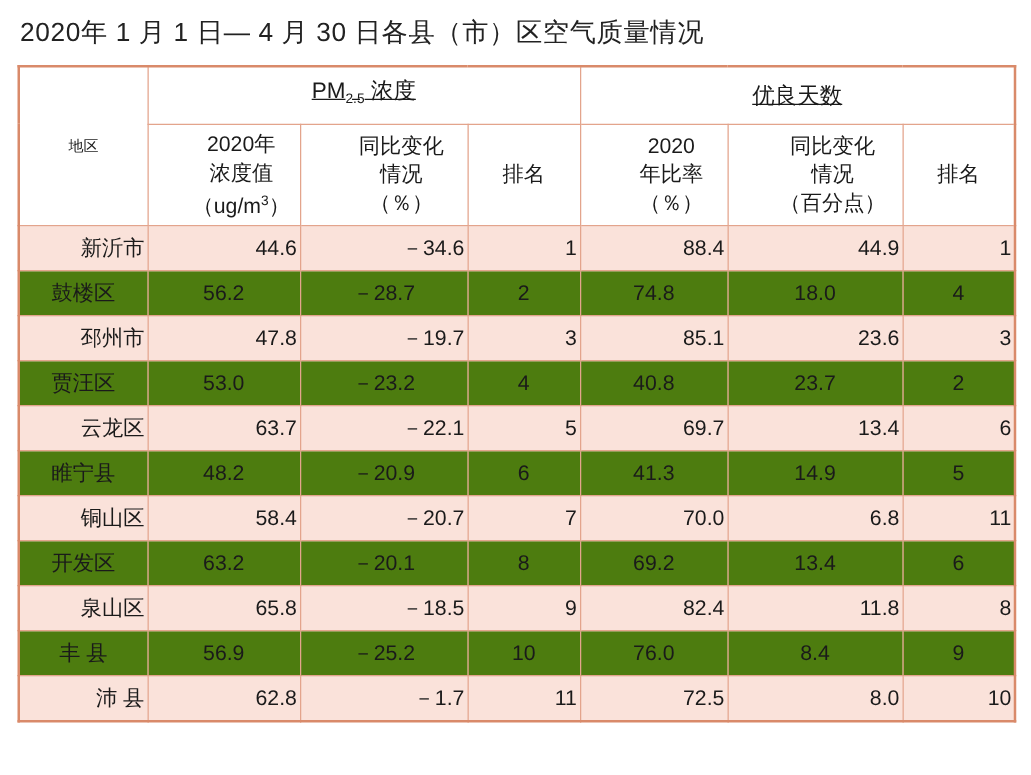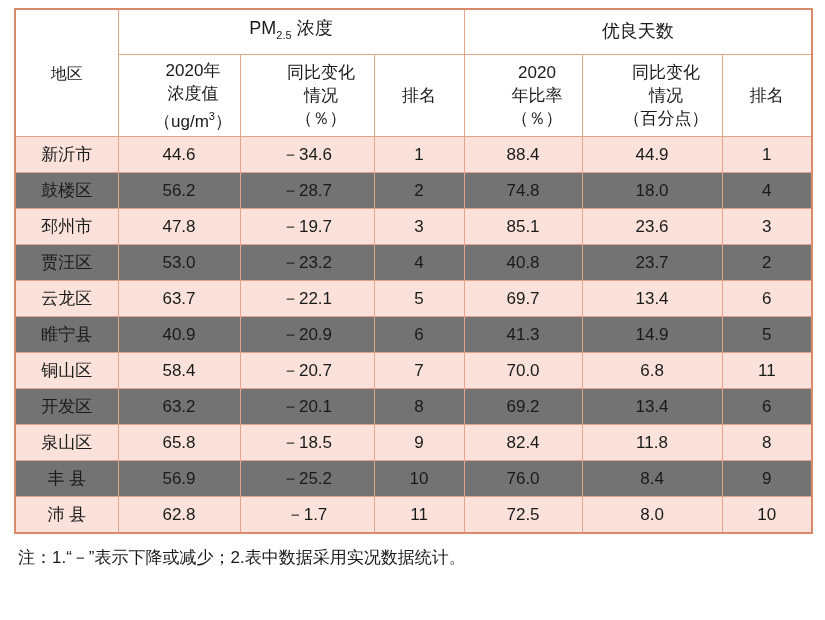--- a/index.html
+++ b/index.html
@@ -48,34 +48,36 @@
   }
   thead td {
     font-size: 17px;
     line-height: 23px;
     padding: 4px 2px;
     background: #ffffff;
   }
   thead td.grouphdr {
     font-size: 18px;
     padding: 7px 12px;
+    text-decoration: underline;
   }
   thead td.region {
-    font-size: 16px;
+    font-size: 12px;
   }
   tbody td {
     font-size: 17px;
     padding: 6px 2px;
     height: 22px;
   }
   tbody tr.odd td {
     background: #fae2da;
+    text-align: right;
   }
   tbody tr.even td {
-    background: #737373;
+    background: #4d7c0f;
   }
   tbody td.name {
     font-size: 17px;
   }
   .sub {
     font-size: 11px;
     vertical-align: sub;
   }
   .sup {
     font-size: 11px;
@@ -91,20 +93,21 @@
   .hdr-line {
     display: block;
     margin-left: 28px;
   }
 </style>
 </head>
 <body>
 
 <div class="page">
 
+  <div class="title">2020年 1 月 1 日— 4 月 30 日各县（市）区空气质量情况</div>
 
   <table class="aqi">
     <colgroup>
       <col style="width:103px">
       <col style="width:122px">
       <col style="width:134px">
       <col style="width:90px">
       <col style="width:118px">
       <col style="width:140px">
       <col style="width:90px">
@@ -183,21 +186,21 @@
         <td class="name">云龙区</td>
         <td>63.7</td>
         <td>－22.1</td>
         <td>5</td>
         <td>69.7</td>
         <td>13.4</td>
         <td>6</td>
       </tr>
       <tr class="even">
         <td class="name">睢宁县</td>
-        <td>40.9</td>
+        <td>48.2</td>
         <td>－20.9</td>
         <td>6</td>
         <td>41.3</td>
         <td>14.9</td>
         <td>5</td>
       </tr>
       <tr class="odd">
         <td class="name">铜山区</td>
         <td>58.4</td>
         <td>－20.7</td>
@@ -238,15 +241,14 @@
         <td>62.8</td>
         <td>－1.7</td>
         <td>11</td>
         <td>72.5</td>
         <td>8.0</td>
         <td>10</td>
       </tr>
     </tbody>
   </table>
 
-  <div class="note">注：1.“－”表示下降或减少；2.表中数据采用实况数据统计。</div>
 
 </div>
 
 </body></html>

